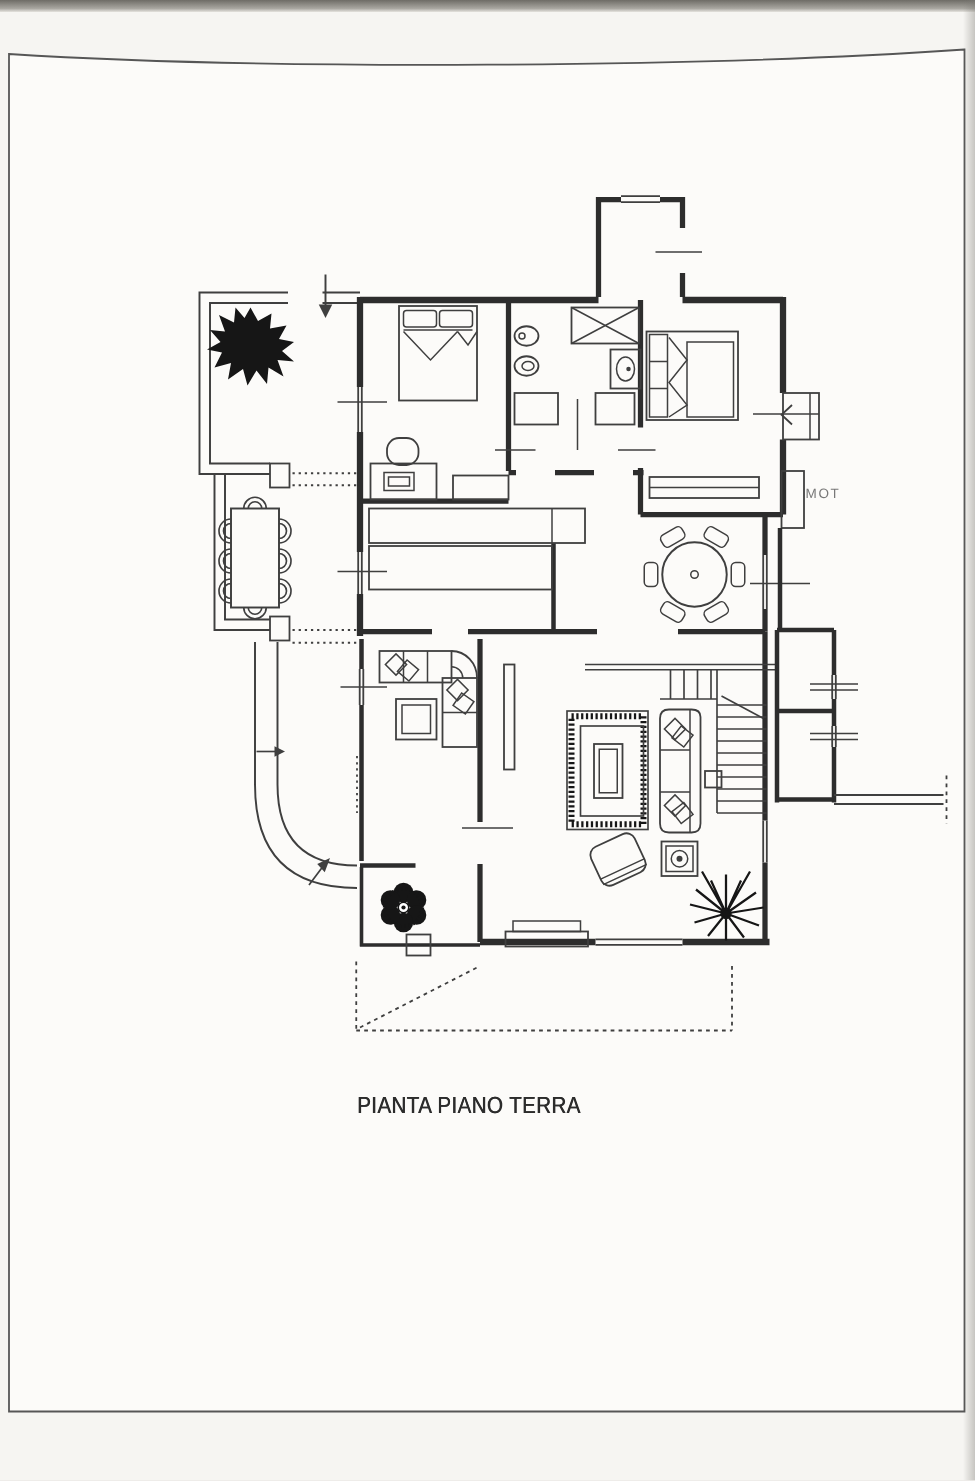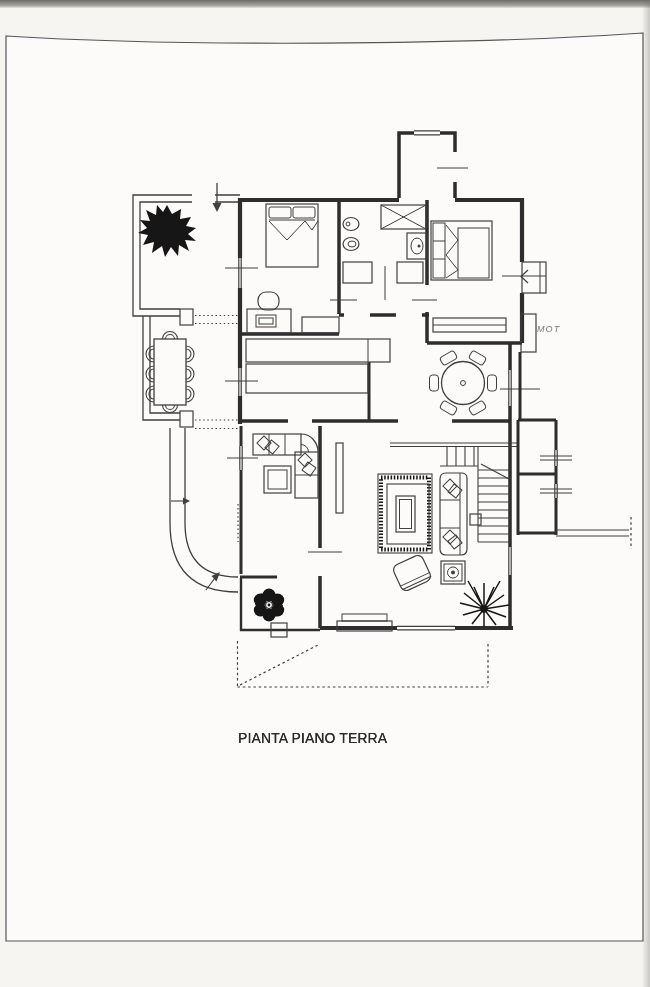--- a/index.html
+++ b/index.html
@@ -16,21 +16,21 @@
   .f{stroke:var(--ink);fill:none;stroke-width:1.2;}
   .f2{stroke:var(--ink);fill:none;stroke-width:1;}
   .thin{stroke:var(--ink);fill:none;stroke-width:1.1;}
   .dash{stroke:var(--ink);fill:none;stroke-width:1.2;stroke-dasharray:2.5 2.8;}
   .dot{stroke:var(--ink);fill:none;stroke-width:1.2;stroke-dasharray:1.5 2.6;}
   .plantf{fill:var(--plant);stroke:none;}
   .plantl{stroke:var(--plant);fill:none;stroke-width:1.5;}
   #plan-title{position:absolute;left:238px;top:729px;font-size:15.5px;letter-spacing:.3px;
         color:#2c2c2c;transform:scaleX(.885);transform-origin:left top;
         text-shadow:.35px 0 0 #2c2c2c;white-space:nowrap;}
-  #mot-label{position:absolute;left:537px;top:324px;font-size:9px;letter-spacing:1.1px;color:#787878;font-style:italic;}
+  #mot-label{position:absolute;left:537px;top:324px;font-size:9px;letter-spacing:1.1px;color:#787878;}
 </style>
 </head>
 <body>
 
 <div id="scan">
   <div id="scanner-strip"></div>
 
   <svg width="650" height="987" viewBox="0 0 650 987">
 
     <path d="M6,36 C180,47 470,45 643,33 L643,941 L6,941 Z" fill="var(--paper)" stroke="#565656" stroke-width="1.2"></path>

